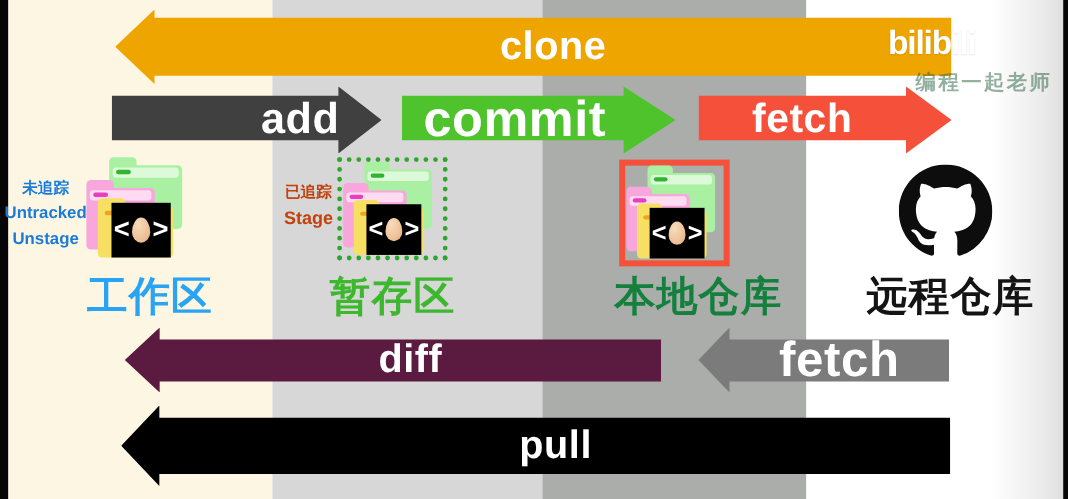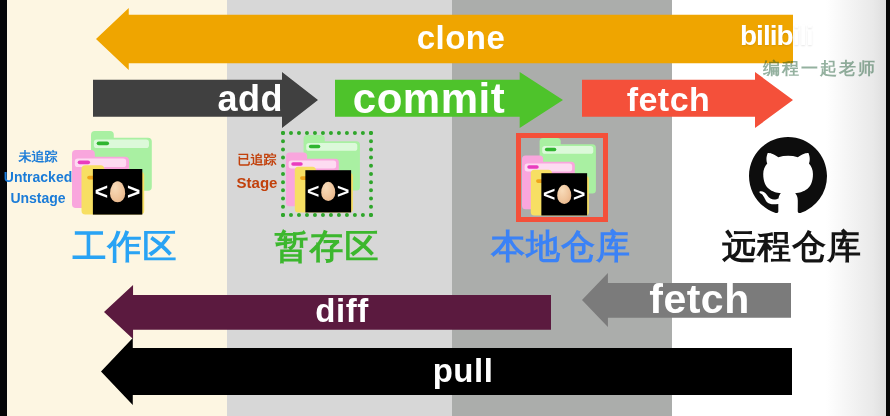--- a/index.html
+++ b/index.html
@@ -40,21 +40,21 @@
     padding-right:40px;box-sizing:border-box;
   }
   .arrow-push{
     left:582px;top:72px;width:211px;height:56px;background:#f4503a;font-size:34px;
     clip-path:polygon(0 14%,82% 14%,82% 0,100% 50%,82% 100%,82% 80%,0 80%);
     padding-right:38px;box-sizing:border-box;
   }
   .arrow-diff{
     left:104px;top:273px;width:447px;height:54px;background:#5b1a3f;font-size:33px;
     clip-path:polygon(0 50%,6.5% 0,6.5% 18.5%,100% 18.5%,100% 83%,6.5% 83%,6.5% 100%);
-    padding-left:29px;box-sizing:border-box;margin-top:12px;
+    padding-left:29px;box-sizing:border-box;
   }
   .arrow-fetch{
     left:582px;top:273px;width:209px;height:54px;background:#7b7b7b;font-size:41px;
     clip-path:polygon(0 50%,12.4% 0,12.4% 18.5%,100% 18.5%,100% 83%,12.4% 83%,12.4% 100%);
     padding-left:26px;box-sizing:border-box;
   }
   .arrow-pull{
     left:101px;top:338px;width:691px;height:67px;background:#000;font-size:33px;
     clip-path:polygon(0 50%,4.6% 0,4.6% 15%,100% 15%,100% 85%,4.6% 85%,4.6% 100%);
     padding-left:33px;box-sizing:border-box;
@@ -85,21 +85,21 @@
   .egg{
     width:16px;height:22px;flex:0 0 auto;
     border-radius:50% 50% 50% 50% / 58% 58% 42% 42%;
     background:radial-gradient(ellipse at 35% 28%,#f8dcba 0%,#efc49b 55%,#e3ac80 100%);
   }
 
   
   .zone-title{position:absolute;top:224px;font-size:34px;font-weight:bold;text-align:center;letter-spacing:1px;}
   .title-working{left:55px;width:140px;color:#29a3f4;}
   .title-staging{left:257px;width:140px;color:#3cb72e;}
-  .title-local{left:481px;width:160px;color:#3b82f6;}
+  .title-local{left:502px;width:160px;color:#15803d;}
   .title-remote{left:712px;width:160px;color:#141414;}
 
   .side-note{position:absolute;text-align:center;font-weight:bold;line-height:21px;}
   .note-working{left:3px;top:146px;width:70px;font-size:14px;color:#1b7cd8;}
   .note-working .l0{font-size:13px;}
   .note-staging{left:225px;top:148px;width:64px;font-size:15px;color:#c2410c;line-height:23px;}
   .note-staging .l0{font-size:13px;}
 
   
   .github{position:absolute;left:749px;top:137px;width:78px;height:78px;}

